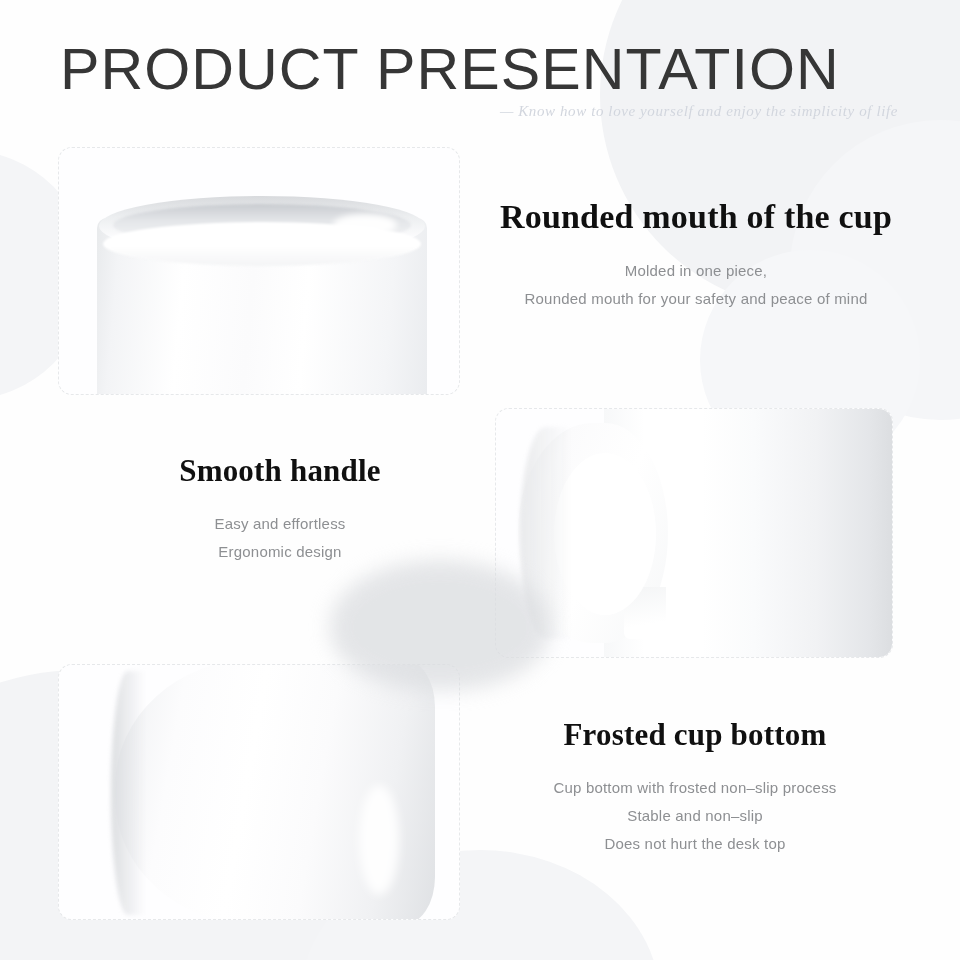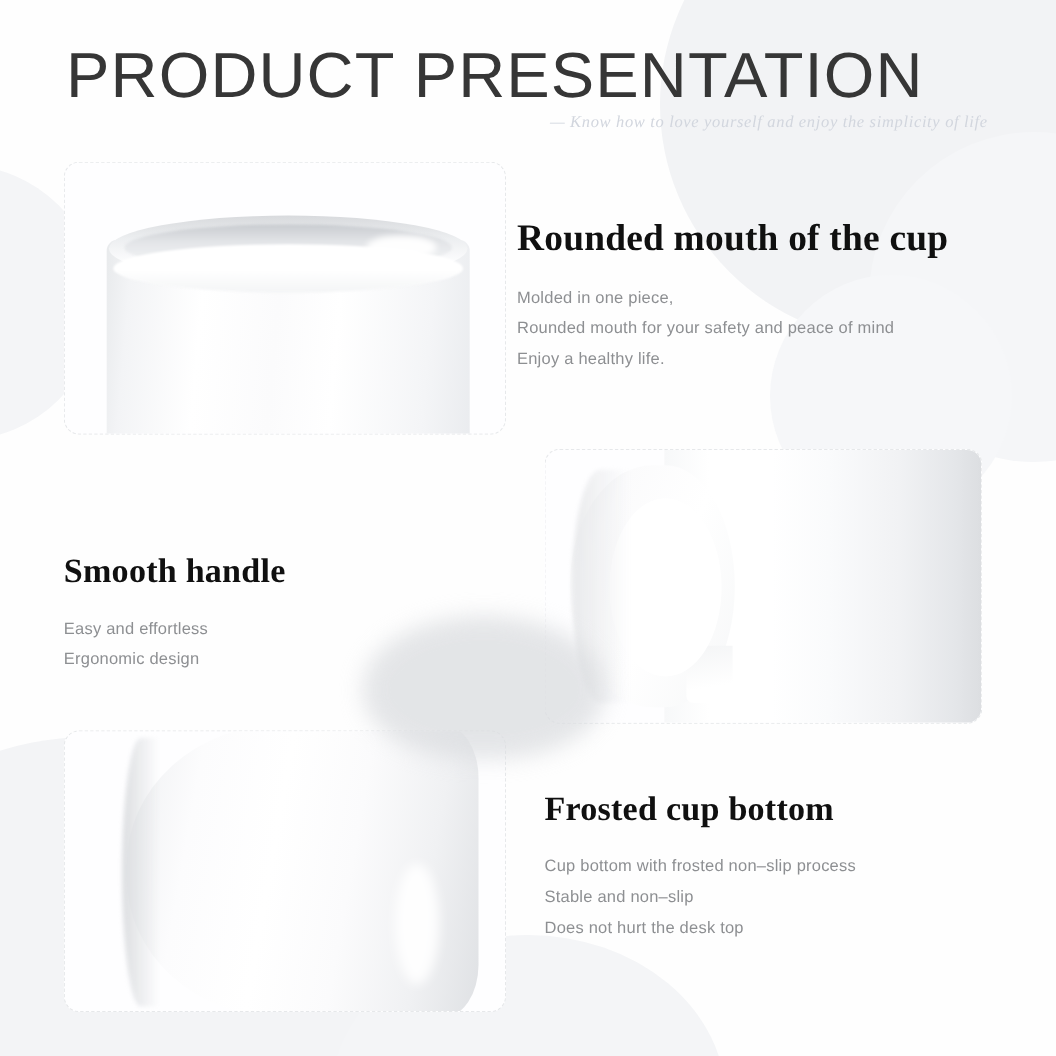--- a/index.html
+++ b/index.html
@@ -219,21 +219,21 @@
     width: 220px; height: 130px;
     border-radius: 50% 50% 46% 46%;
     background: #dbdde0;
     filter: blur(10px);
     opacity: .75;
   }
 
   
   .feature {
     position: absolute;
-    text-align: left;
+    text-align: center;
   }
   .feature-title {
     font-family: "Liberation Serif", serif;
     font-weight: 700;
     color: #101010;
     letter-spacing: 0.2px;
     line-height: 1.1;
     white-space: nowrap;
   }
   .feature-lines {
@@ -241,21 +241,21 @@
     font-size: 15px;
     color: #8d8f92;
     line-height: 28px;
     letter-spacing: 0.2px;
   }
   .feature-lines div { white-space: nowrap; }
 
   .feat-1 { left: 470px; top: 198px; width: 452px; }
   .feat-1 .feature-title { font-size: 34px; }
 
-  .feat-2 { left: 58px;  top: 454px; width: 444px; margin-top: 48px; }
+  .feat-2 { left: 58px;  top: 454px; width: 444px; }
   .feat-2 .feature-title { font-size: 31px; }
 
   .feat-3 { left: 495px; top: 718px; width: 400px; }
   .feat-3 .feature-title { font-size: 31px; }
 </style>
 </head>
 <body>
 
 <div id="page">
 
@@ -296,21 +296,20 @@
       <div class="bottom-gloss"></div>
     </div>
   </div>
   <div class="bottom-shadow"></div>
 
   <div class="feature feat-1">
     <div class="feature-title">Rounded mouth of the cup</div>
     <div class="feature-lines">
       <div>Molded in one piece,</div>
       <div>Rounded mouth for your safety and peace of mind</div>
-      <div>Enjoy a healthy life.</div>
     </div>
   </div>
 
   <div class="feature feat-2">
     <div class="feature-title">Smooth handle</div>
     <div class="feature-lines">
       <div>Easy and effortless</div>
       <div>Ergonomic design</div>
     </div>
   </div>

